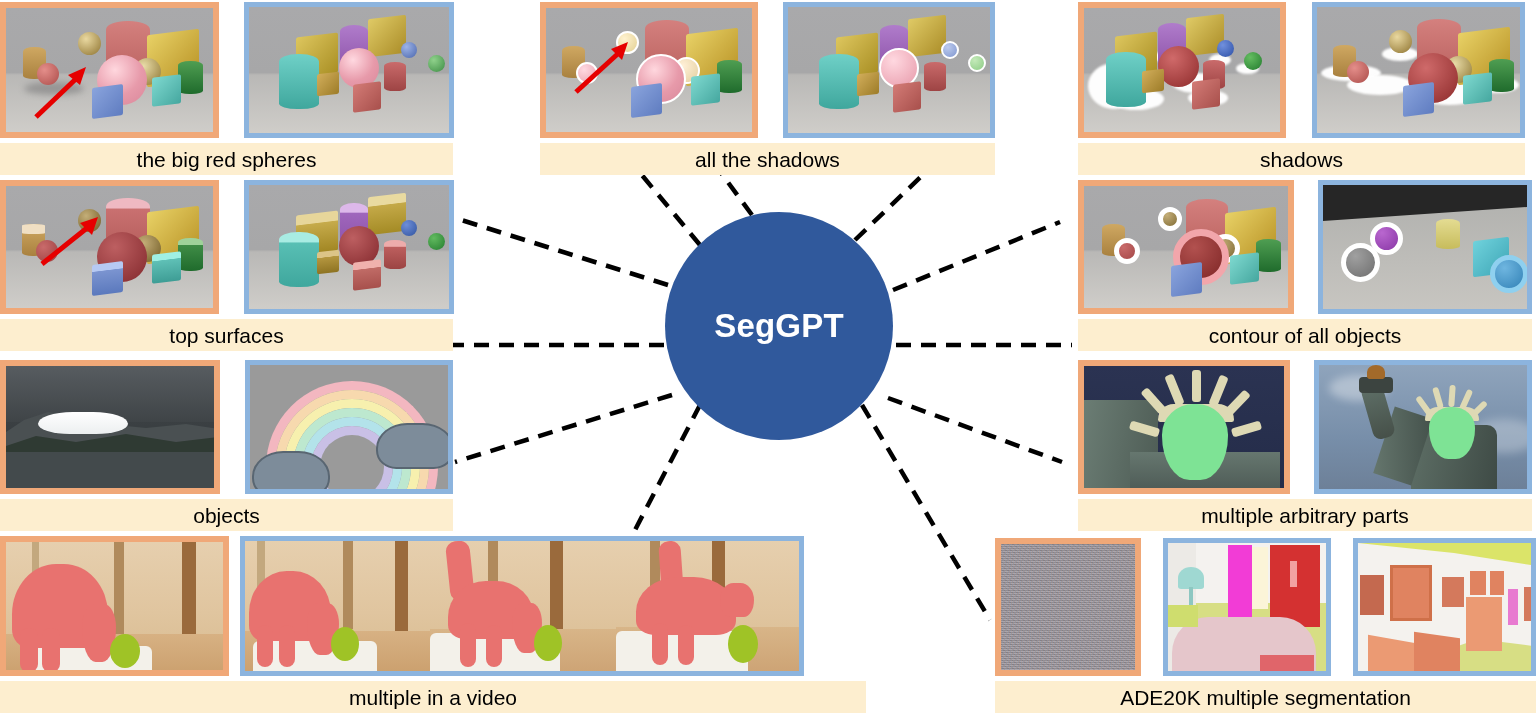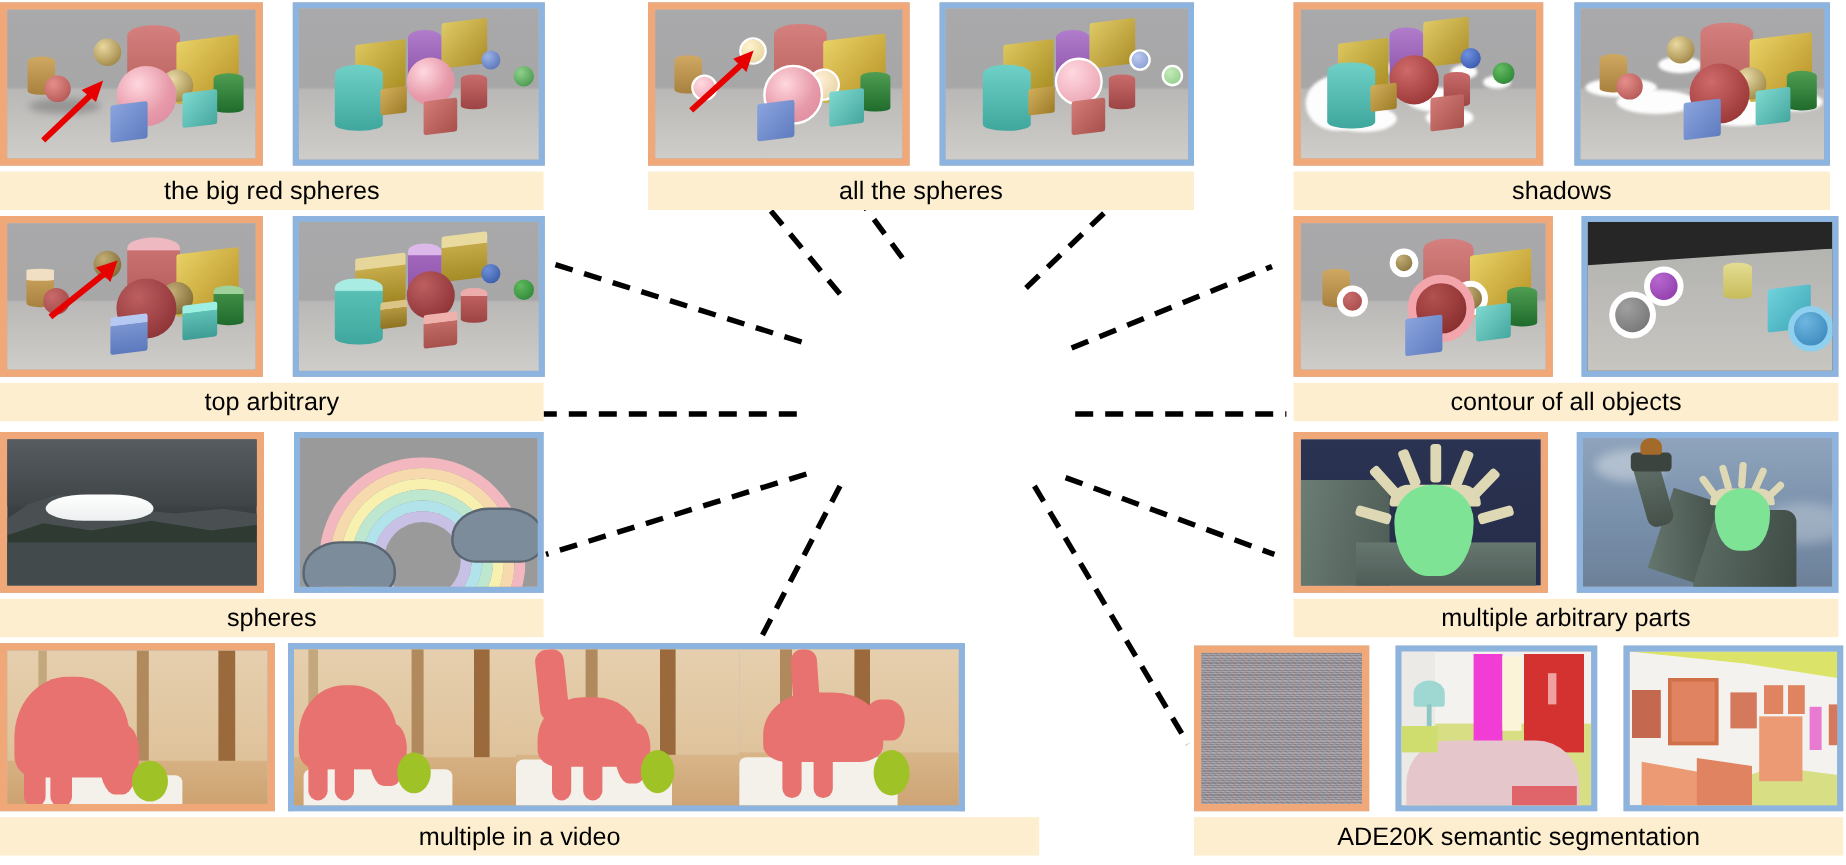--- a/index.html
+++ b/index.html
@@ -97,20 +97,23 @@
       <line x1="893" y1="290" x2="1060" y2="222"></line>
       <line x1="664" y1="345" x2="453" y2="345"></line>
       <line x1="896" y1="345" x2="1072" y2="345"></line>
       <line x1="700" y1="405" x2="635" y2="530"></line>
       <line x1="862" y1="405" x2="990" y2="620"></line>
       <line x1="672" y1="395" x2="455" y2="462"></line>
       <line x1="888" y1="398" x2="1062" y2="462"></line>
     </g>
   </svg>
 
+  <div class="hub" style="left:665px;top:212px;width:228px;height:228px;background:#30599C;">
+    <span>SegGPT</span>
+  </div>
 
   <div class="group" style="left:0px;top:2px;">
     <div class="strip">
 
       <div class="panel prompt" style="width:219px;height:136px;">
         <div class="scene clevr">
           <div class="shadow" style="left:18px;top:74px;width:60px;height:13px;"></div>
           <div class="cyl" style="left:17px;top:39px;width:23px;height:32px;background:linear-gradient(#cfa862,#a9813f);"></div>
           <div class="sph" style="left:31px;top:55px;width:22px;height:22px;background:radial-gradient(circle at 34% 32%,#e48e8a,#ab4c49);"></div>
           <div class="sph" style="left:72px;top:24px;width:23px;height:23px;background:radial-gradient(circle at 35% 30%,#e9d8a0,#8e7330);"></div>
@@ -180,21 +183,21 @@
           <div class="sph" style="left:91px;top:41px;width:40px;height:40px;background:radial-gradient(circle at 35% 30%,#ffd8e0,#e79aaa);border:2px solid #fff;box-sizing:border-box;"></div>
           <div class="sph" style="left:153px;top:34px;width:18px;height:18px;background:radial-gradient(circle at 34% 30%,#bdcbee,#7f96cf);border:2px solid #fff;box-sizing:border-box;"></div>
           <div class="sph" style="left:180px;top:47px;width:18px;height:18px;background:radial-gradient(circle at 34% 30%,#c4eab9,#8ccb84);border:2px solid #fff;box-sizing:border-box;"></div>
           <div class="cube" style="left:69px;top:66px;width:22px;height:22px;background:linear-gradient(135deg,#d2ae5b,#9d7c28);"></div>
           <div class="cyl" style="left:136px;top:55px;width:22px;height:29px;background:linear-gradient(#c96b6b,#9e4444);"></div>
           <div class="cube" style="left:105px;top:76px;width:28px;height:28px;background:linear-gradient(135deg,#d37b76,#a8504c);"></div>
         </div>
       </div>
     </div>
     <div class="caption" style="top:141px;width:455px;height:32px;">
-      <span>all the spheres</span>
+      <span>all the shadows</span>
     </div>
   </div>
 
   <div class="group" style="left:1078px;top:2px;">
     <div class="strip">
       <div class="panel prompt" style="width:208px;height:136px;">
         <div class="scene clevr">
           <div class="wshadow" style="left:4px;top:55px;width:52px;height:46px;"></div>
           <div class="wshadow" style="left:24px;top:80px;width:56px;height:22px;"></div>
           <div class="wshadow" style="left:70px;top:42px;width:36px;height:14px;"></div>
@@ -271,21 +274,21 @@
           <div class="sph" style="left:90px;top:41px;width:40px;height:40px;background:radial-gradient(circle at 35% 30%,#bd5f61,#82282c);"></div>
           <div class="sph" style="left:152px;top:35px;width:16px;height:16px;background:radial-gradient(circle at 34% 30%,#6e8ed8,#30539f);"></div>
           <div class="sph" style="left:179px;top:48px;width:17px;height:17px;background:radial-gradient(circle at 34% 30%,#61ba5f,#247d2f);"></div>
           <div class="cube" style="left:68px;top:66px;width:22px;height:22px;background:linear-gradient(#dcc487 0%,#dcc487 26%,#b4963f 28%,#8e7322 100%);"></div>
           <div class="cyl" style="left:135px;top:55px;width:22px;height:29px;background:linear-gradient(#edacab 0%,#edacab 22%,#bd5f5e 24%,#9c4443 100%);"></div>
           <div class="cube" style="left:104px;top:76px;width:28px;height:28px;background:linear-gradient(#f0b1ad 0%,#f0b1ad 26%,#c06b66 28%,#a7504c 100%);"></div>
         </div>
       </div>
     </div>
     <div class="caption" style="top:139px;width:453px;height:32px;">
-      <span>top arbitrary</span>
+      <span>top surfaces</span>
     </div>
   </div>
 
   <div class="group" style="left:1078px;top:180px;">
     <div class="strip">
       <div class="panel prompt" style="width:216px;height:134px;">
         <div class="scene clevr">
           <div class="cyl" style="left:18px;top:38px;width:23px;height:32px;background:linear-gradient(#cfa862,#a9813f);"></div>
           <div class="sph" style="left:32px;top:54px;width:22px;height:22px;background:radial-gradient(circle at 34% 32%,#c96b6b,#9b3f3f);"></div>
           <div class="ring" style="left:30px;top:52px;width:26px;height:26px;"></div>
@@ -341,21 +344,21 @@
           <div class="rbow" style="left:34px;top:34px;width:136px;height:136px;border-width:9px;border-color:#f7f0ae #f7f0ae transparent #f7f0ae;"></div>
           <div class="rbow" style="left:43px;top:43px;width:118px;height:118px;border-width:9px;border-color:#bde8cf #bde8cf transparent #bde8cf;"></div>
           <div class="rbow" style="left:52px;top:52px;width:100px;height:100px;border-width:9px;border-color:#b3e3ea #b3e3ea transparent #b3e3ea;"></div>
           <div class="rbow" style="left:61px;top:61px;width:82px;height:82px;border-width:9px;border-color:#c9c0e6 #c9c0e6 transparent #c9c0e6;"></div>
           <div class="cloud" style="left:2px;top:86px;width:74px;height:42px;"></div>
           <div class="cloud" style="left:126px;top:58px;width:74px;height:42px;"></div>
         </div>
       </div>
     </div>
     <div class="caption" style="top:139px;width:453px;height:32px;">
-      <span>spheres</span>
+      <span>objects</span>
     </div>
   </div>
 
   <div class="group" style="left:1078px;top:360px;">
     <div class="strip">
       <div class="panel prompt" style="width:212px;height:134px;">
         <div class="scene statue">
           <div class="body" style="left:0;top:34px;width:74px;height:100px;background:linear-gradient(100deg,#6b7d74,#4d5b54);"></div>
           <div class="body" style="left:46px;top:86px;width:150px;height:48px;background:linear-gradient(#66776f,#485450);"></div>
           <div class="crown" style="left:66px;top:20px;width:9px;height:32px;transform:rotate(-42deg);"></div>
@@ -498,17 +501,17 @@
           <div style="position:absolute;left:132px;top:28px;width:14px;height:24px;background:#e08360;"></div>
           <div style="position:absolute;left:108px;top:54px;width:36px;height:54px;background:#eb9a73;"></div>
           <div style="position:absolute;left:150px;top:46px;width:10px;height:36px;background:#e87ad0;"></div>
           <div style="position:absolute;left:166px;top:44px;width:16px;height:34px;background:#d4795c;"></div>
           <div style="position:absolute;left:10px;top:96px;width:48px;height:42px;background:#eb9a73;transform:skewY(10deg);"></div>
           <div style="position:absolute;left:56px;top:92px;width:46px;height:44px;background:#e08360;transform:skewY(8deg);"></div>
         </div>
       </div>
     </div>
     <div class="caption" style="top:143px;width:541px;height:32px;">
-      <span>ADE20K semantic segmentation</span>
+      <span>ADE20K multiple segmentation</span>
     </div>
   </div>
 
 </div>
 
 </body></html>

